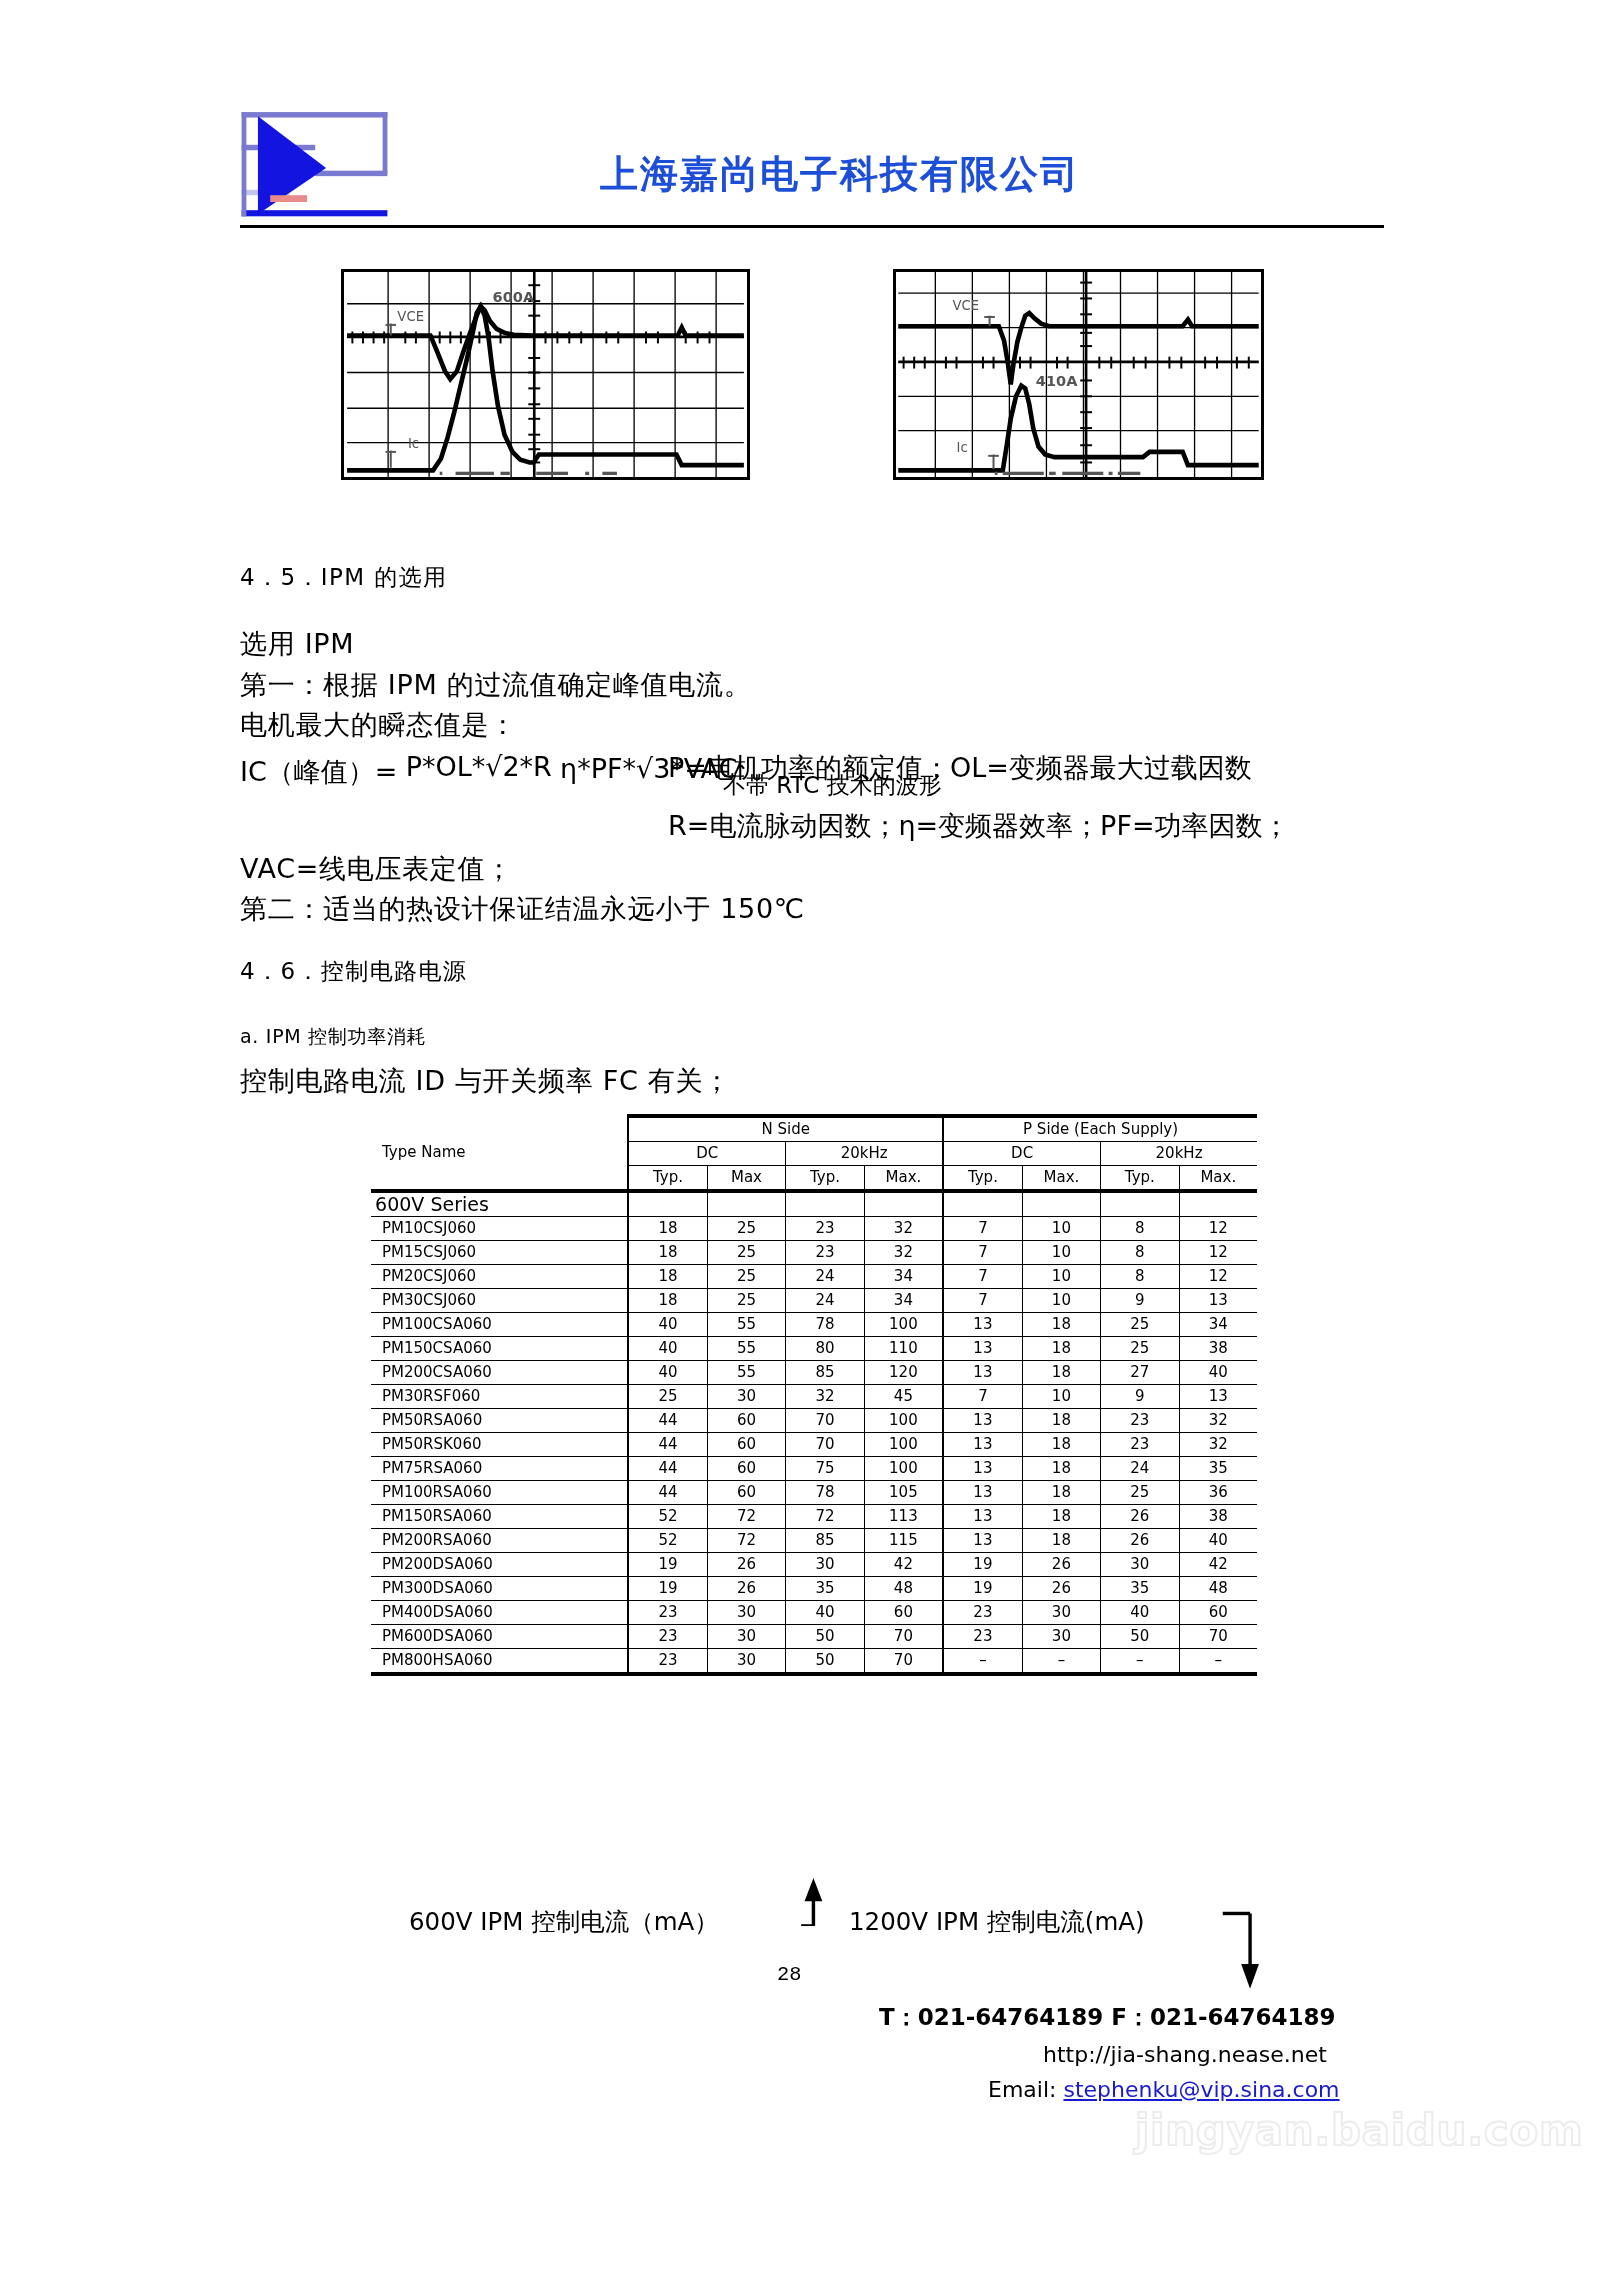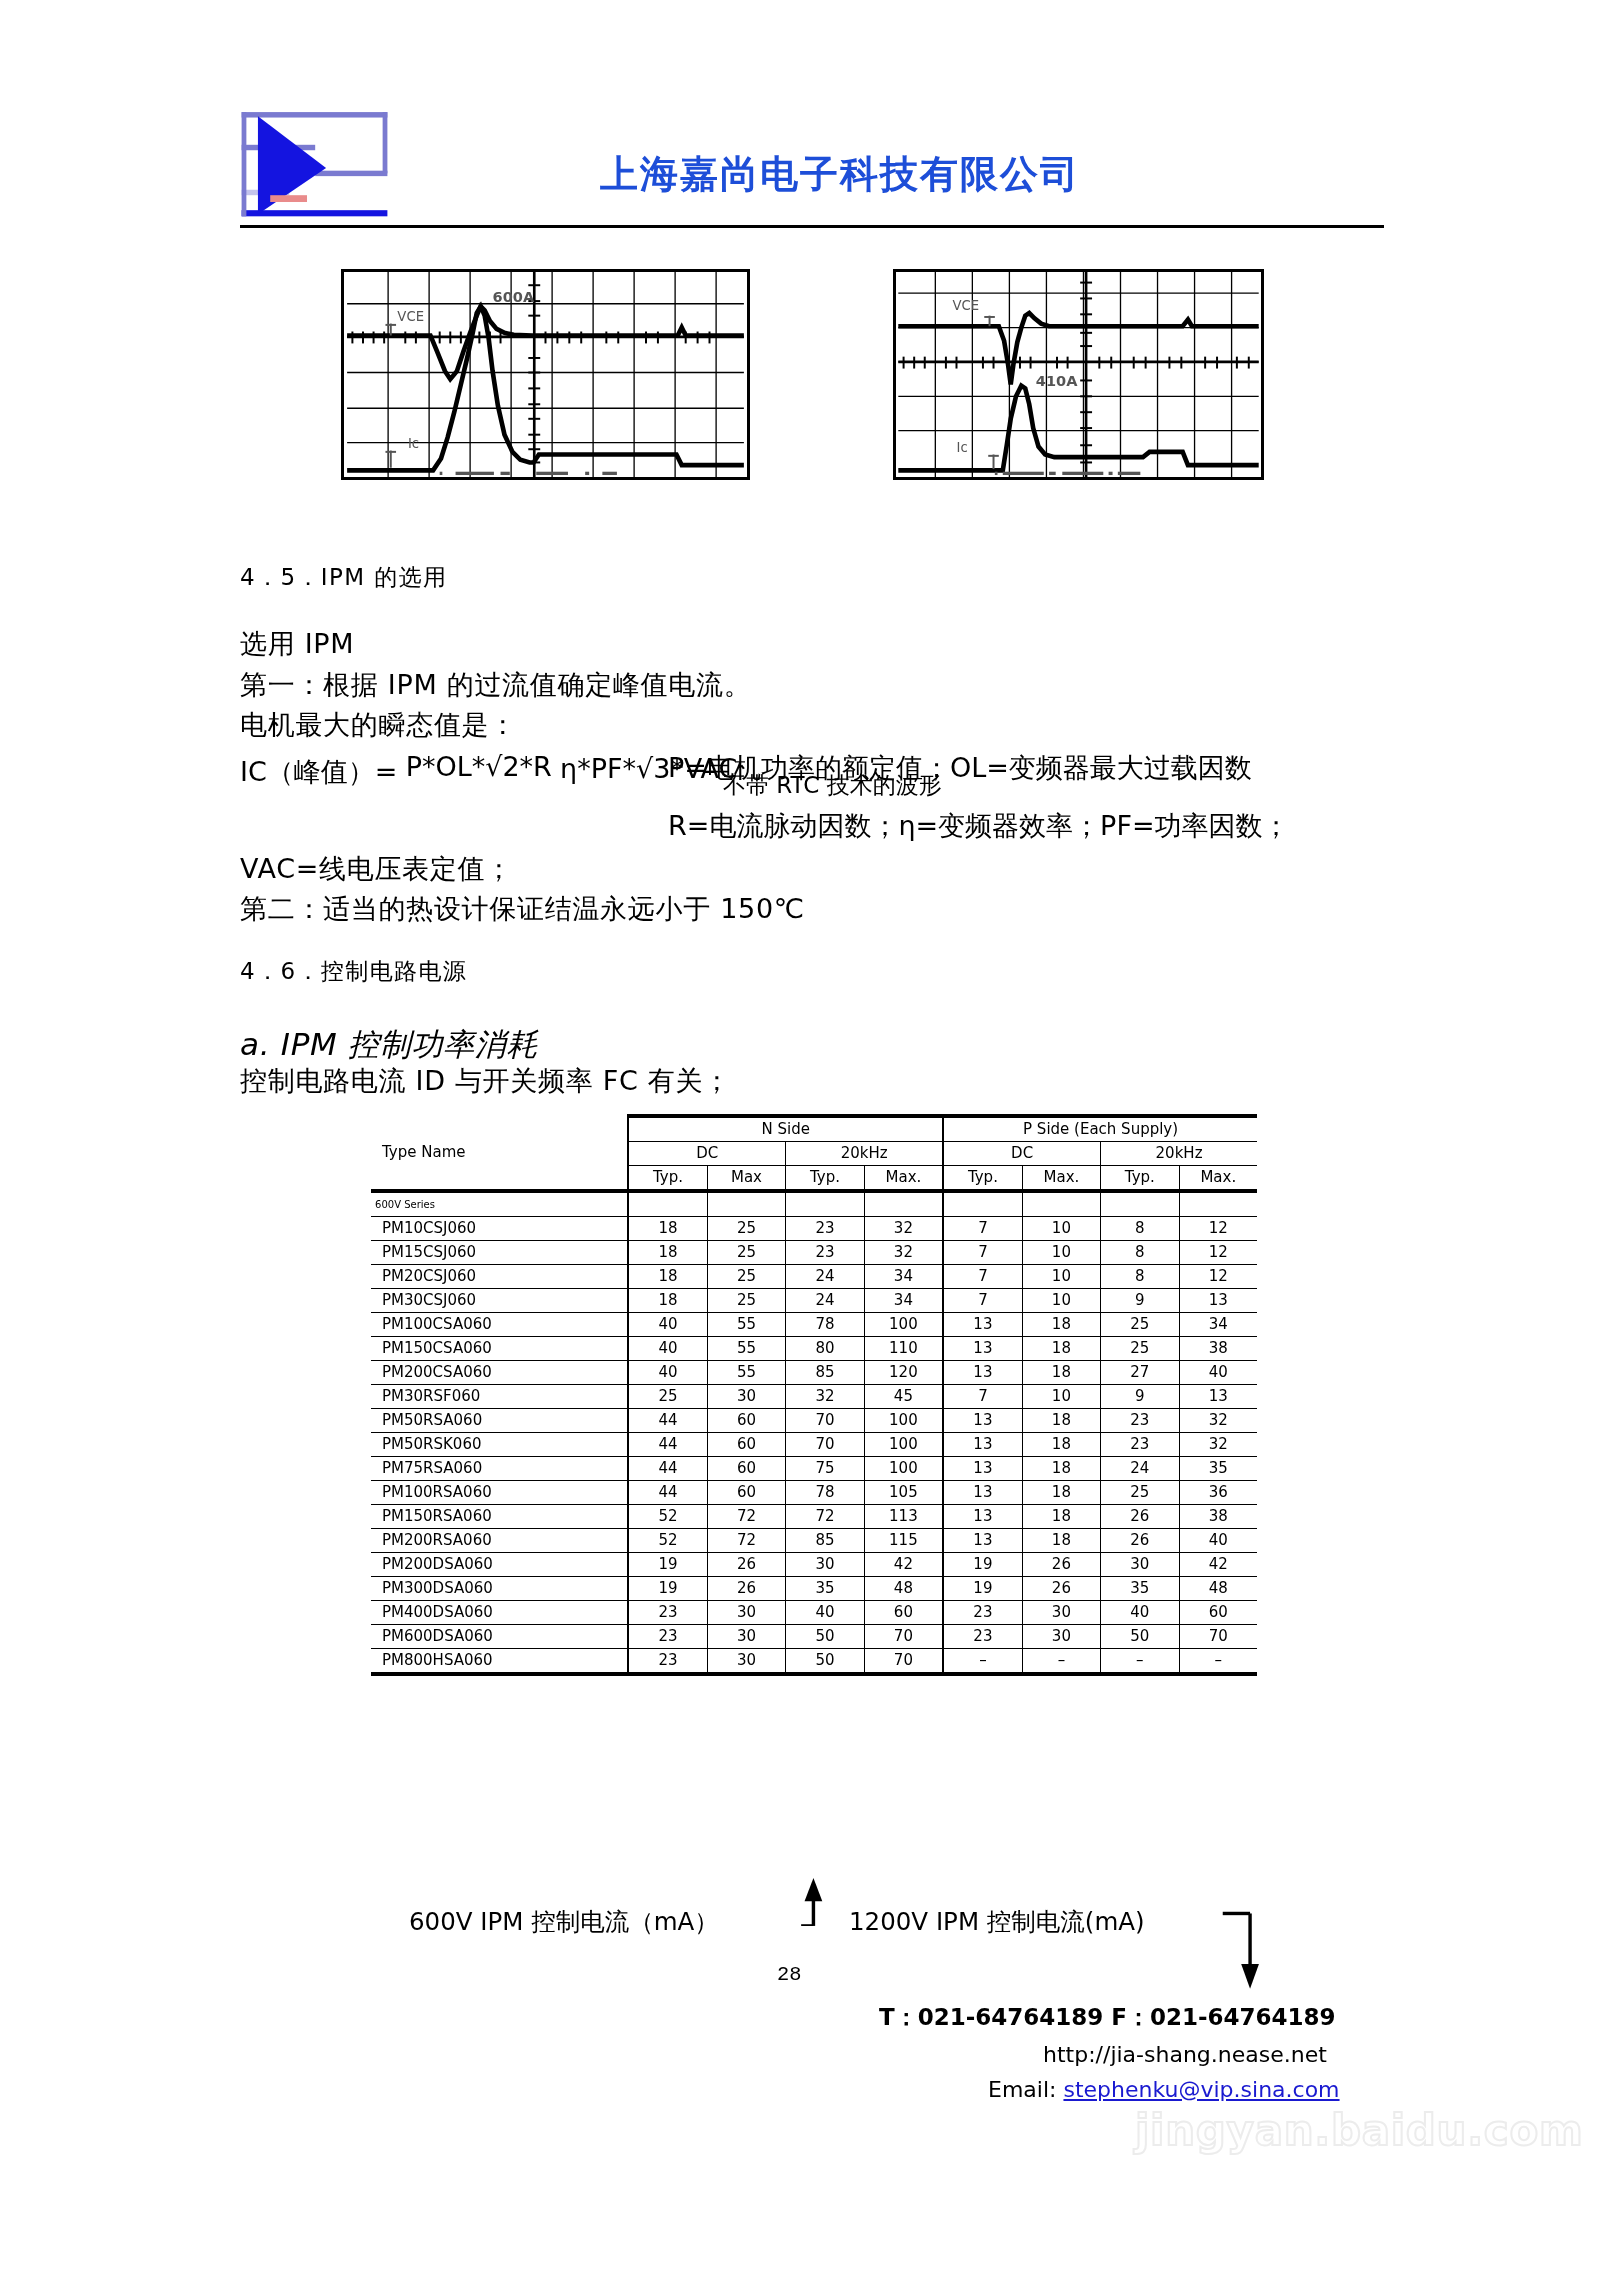--- a/index.html
+++ b/index.html
@@ -83,23 +83,22 @@
   }
   .h2 {
     font-size: 23px;
     letter-spacing: 1.4px;
   }
   .body-line {
     font-size: 27px;
     letter-spacing: 0.7px;
   }
   .small-line {
-    font-size: 31px;
+    font-size: 19px;
     letter-spacing: 0.7px;
-    font-style: italic;
   }
 
   
   .formula {
     position: absolute;
     left: 240px;
     top: 750px;
     font-size: 27px;
     font-family: "DejaVu Sans", "Liberation Sans", sans-serif;
     white-space: nowrap;
@@ -146,21 +145,21 @@
   }
   .col-type  { width: 211px; text-align: left !important; padding-left: 11px !important; }
   .cell-num  { width: 67px; }
   .thick-top    { border-top: 4.1px solid #000 !important; }
   .thick-bottom { border-bottom: 4.1px solid #000 !important; }
   .nob-left  { border-left: 0 !important; }
   .nob-right { border-right: 0 !important; }
   .nob-top   { border-top: 0 !important; }
   .grp-sep   { border-left: 2px solid #000 !important; }
   .series-row td { height: 45px; line-height: 45px; }
-  .series-label { text-align: left !important; padding-left: 4.1px !important; font-size: 10px;}
+  .series-label { text-align: left !important; padding-left: 4.1px !important; font-size: 19px;}
 
   
   .ann {
     position: absolute;
     font-size: 24.5px;
     font-family: "DejaVu Sans", "Liberation Sans", sans-serif;
     white-space: nowrap;
   }
   .ann-600  { left: 409px;  top: 1905px; }
   .ann-1200 { left: 849px; top: 1905px; }

